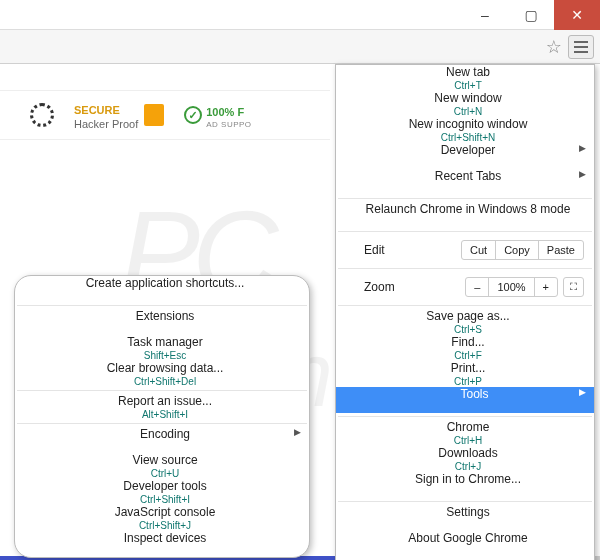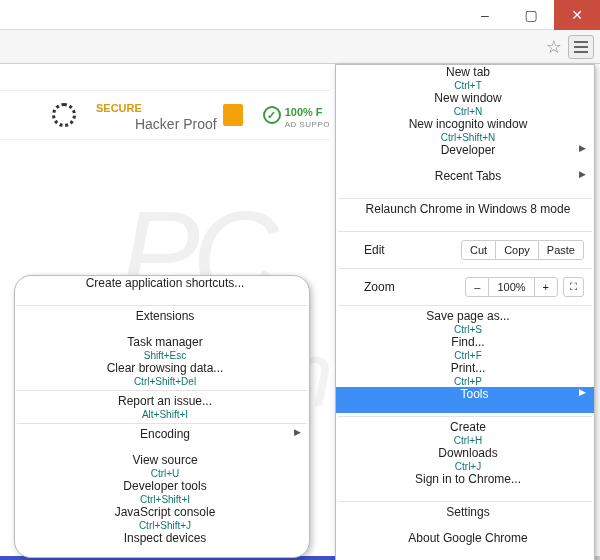--- a/index.html
+++ b/index.html
@@ -10,25 +10,25 @@
   .win-btn.close { background: #c94c3d; color: #fff; }
   .win-btn.max { color: #444; }
   .win-btn.min { color: #444; }
 
   .toolbar { position: absolute; top: 30px; left: 0; right: 0; height: 34px; background: #f6f6f6; border-bottom: 1px solid #d0d0d0; display: flex; justify-content: flex-end; align-items: center; padding-right: 6px; gap: 6px; }
   .star-icon { font-size: 18px; color: #888; }
   .hamburger { width: 26px; height: 24px; border: 1px solid #bbb; border-radius: 3px; background: #eee; display: flex; flex-direction: column; justify-content: center; align-items: center; gap: 3px; }
   .hamburger div { width: 14px; height: 2px; background: #666; }
 
   .page-bg { position: absolute; top: 64px; left: 0; right: 0; bottom: 0; background: #fff; }
-  .banner { position: absolute; top: 90px; left: 0; width: 330px; height: 50px; background: #fff; border-top: 1px solid #eee; border-bottom: 1px solid #eee; display: flex; align-items: center; gap: 20px; padding-left: 30px; justify-content: flex-end; }
+  .banner { position: absolute; top: 90px; left: 0; width: 330px; height: 50px; background: #fff; border-top: 1px solid #eee; border-bottom: 1px solid #eee; display: flex; align-items: center; gap: 20px; padding-left: 30px; }
   .spinner { width: 24px; height: 24px; border: 3px dotted #333; border-radius: 50%; }
   .secure-badge { display: flex; align-items: center; gap: 6px; }
   .secure-text { font-size: 11px; font-weight: bold; color: #d99a0e; line-height: 1; }
-  .secure-sub { font-size: 14px; color: #666; display: block; margin-left: 39px; }
+  .secure-sub { font-size: 11px; color: #666; display: block; }
   .lock-icon { width: 20px; height: 22px; background: #f5a20a; border-radius: 2px; position: relative; }
   .supp-badge { display: flex; align-items: center; gap: 4px; }
   .supp-circle { width: 18px; height: 18px; border: 2px solid #3a9b3a; border-radius: 50%; color: #3a9b3a; display: flex; align-items: center; justify-content: center; font-size: 11px; font-weight: bold; }
   .supp-text { font-size: 11px; font-weight: bold; color: #3a9b3a; line-height: 1; }
   .supp-sub { font-size: 8px; color: #888; display: block; letter-spacing: 0.5px; }
 
   .watermark { position: absolute; top: 120px; left: 120px; font-size: 120px; font-weight: 300; font-style: italic; color: rgba(0,0,0,0.06); pointer-events: none; letter-spacing: -8px; z-index: 0; }
   .watermark2 { position: absolute; top: 260px; left: 40px; font-size: 90px; font-weight: 300; font-style: italic; color: rgba(0,0,0,0.05); pointer-events: none; letter-spacing: -6px; z-index: 0; }
 
   .menu { position: absolute; background: #fff; border: 1px solid #bcbcbc; box-shadow: 2px 2px 6px rgba(0,0,0,0.25); font-size: 12px; color: #222; z-index: 10; }
@@ -155,21 +155,21 @@
   <div class="menu-item">
       <span>Print...</span>
       <span class="shortcut">Ctrl+P</span>
     </div>
   <div class="menu-item highlighted">
       <span>Tools</span>
       <span class="arrow">▶</span>
     </div>
   <div class="menu-sep"></div>
   <div class="menu-item">
-      <span>Create</span>
+      <span>Chrome</span>
       <span class="shortcut">Ctrl+H</span>
     </div>
   <div class="menu-item">
       <span>Downloads</span>
       <span class="shortcut">Ctrl+J</span>
     </div>
   <div class="menu-item">
       <span>Sign in to Chrome...</span>
     </div>
   <div class="menu-sep"></div>

